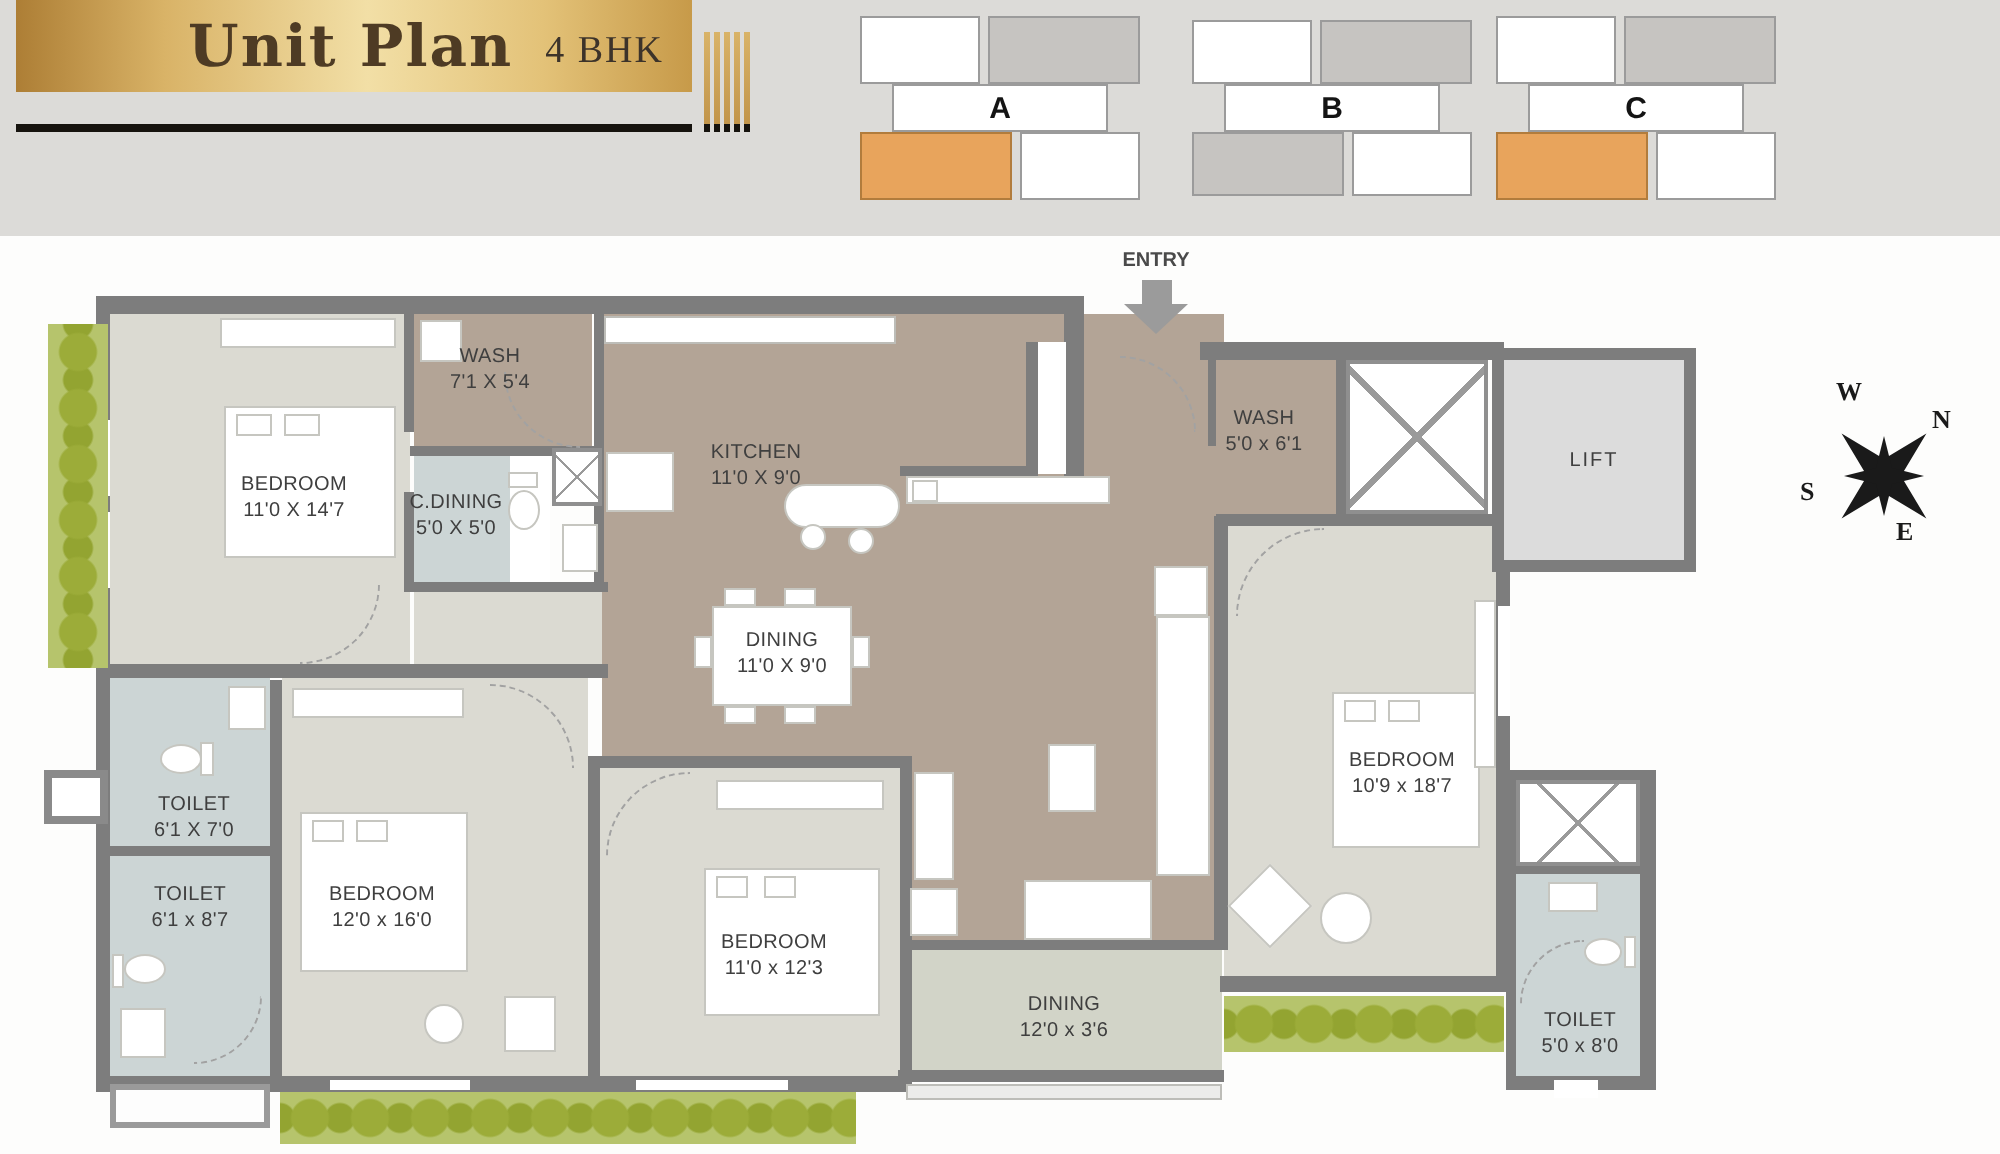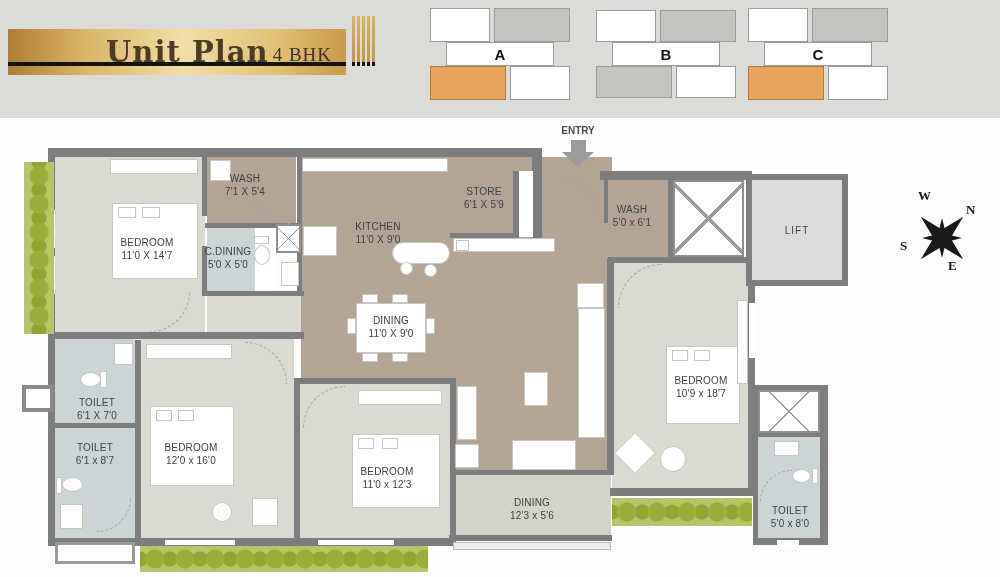--- a/index.html
+++ b/index.html
@@ -1,23 +1,23 @@
 <!DOCTYPE html>
 <html style="--wall: #7d7d7d; --floor_taupe: #b3a496; --floor_bedroom: #dbdad2; --floor_toilet: #ccd5d5; --floor_balcony: #d2d4c8; --hedge_green: #9cac39; --keyplan_orange: #e8a45c; --banner_gold: #d9b367;"><head>
 <meta charset="utf-8">
 <style>
   html,body{margin:0;padding:0;background:#fff;}
   #canvas{position:relative;width:1000px;height:577px;background:#fdfdfc;overflow:hidden;
           font-family:"Liberation Sans",sans-serif;}
   .abs{position:absolute;}
   
   #topband{position:absolute;left:0;top:0;width:1000px;height:118px;background:#dcdbd8;}
-  #banner{position:absolute;left:8px;top:29px;width:338px;height:46px;
+  #banner{position:absolute;left:8px;top:0;width:338px;height:46px;
           background:linear-gradient(90deg,#ad7e35 0%,#d9b367 22%,#f2dfa6 52%,#e3c278 78%,#c79a49 100%);
-          display:flex;align-items:center;justify-content:flex-end;gap:4px;padding-right:14px;box-sizing:border-box;}
+          display:flex;align-items:center;justify-content:flex-end;gap:16px;padding-right:14px;box-sizing:border-box;}
   #banner .title{font-family:"DejaVu Serif",serif;font-weight:bold;font-size:29px;color:#4e3b24;letter-spacing:1px;}
   #banner .sub{font-family:"Liberation Serif",serif;font-size:19px;color:#3c332a;letter-spacing:1px;padding-top:6px;}
   #banner-underline{position:absolute;left:8px;top:62px;width:338px;height:4px;background:#16130e;}
   .stripe{position:absolute;top:16px;width:3px;height:46px;background:linear-gradient(180deg,#d9b367,#c2954a);
           border-bottom:4px solid #16130e;}
   
   .kp{position:absolute;}
   .kp-b{position:absolute;border:1px solid #9b9b9b;background:#fff;box-sizing:border-box;}
   .kp-band{position:absolute;border:1px solid #9b9b9b;background:#fff;display:flex;align-items:center;justify-content:center;
            font-weight:bold;font-size:15px;color:#141414;box-sizing:border-box;}
@@ -251,24 +251,20 @@
       <span>7'1 X 5'4</span>
   </div>
   <div class="lbl" style="left:178px;top:245px;width:100px">
     <span>C.DINING</span>
       <span>5'0 X 5'0</span>
   </div>
   <div class="lbl" style="left:328px;top:220px;width:100px">
     <span>KITCHEN</span>
       <span>11'0 X 9'0</span>
   </div>
-  <div class="lbl" style="left:434px;top:185px;width:100px">
-    <span>STORE</span>
-      <span>6'1 X 5'9</span>
-  </div>
   <div class="lbl" style="left:582px;top:203px;width:100px">
     <span>WASH</span>
       <span>5'0 x 6'1</span>
   </div>
   <div class="lbl" style="left:356px;top:314px;width:70px">
     <span>DINING</span>
       <span>11'0 X 9'0</span>
   </div>
   <div class="lbl" style="left:47px;top:396px;width:100px">
     <span>TOILET</span>
@@ -281,21 +277,21 @@
   <div class="lbl" style="left:141px;top:441px;width:100px">
     <span>BEDROOM</span>
       <span>12'0 x 16'0</span>
   </div>
   <div class="lbl" style="left:337px;top:465px;width:100px">
     <span>BEDROOM</span>
       <span>11'0 x 12'3</span>
   </div>
   <div class="lbl" style="left:482px;top:496px;width:100px">
     <span>DINING</span>
-      <span>12'3 x 5'6</span>
+      <span>12'0 x 3'6</span>
   </div>
   <div class="lbl" style="left:651px;top:374px;width:100px">
     <span>BEDROOM</span>
       <span>10'9 x 18'7</span>
   </div>
   <div class="lbl" style="left:740px;top:504px;width:100px">
     <span>TOILET</span>
       <span>5'0 x 8'0</span>
   </div>
 

